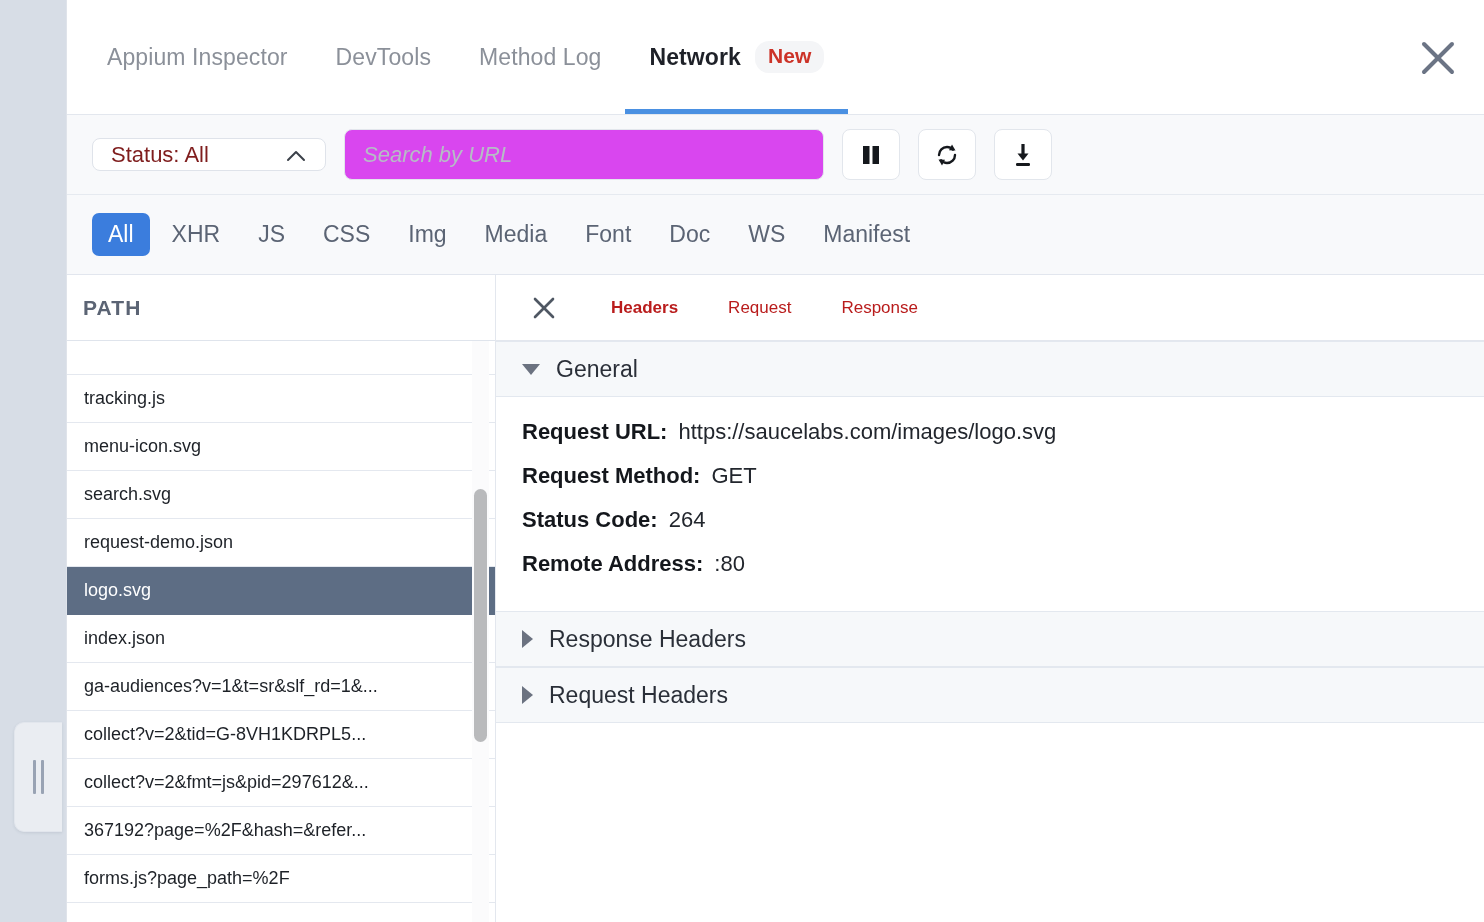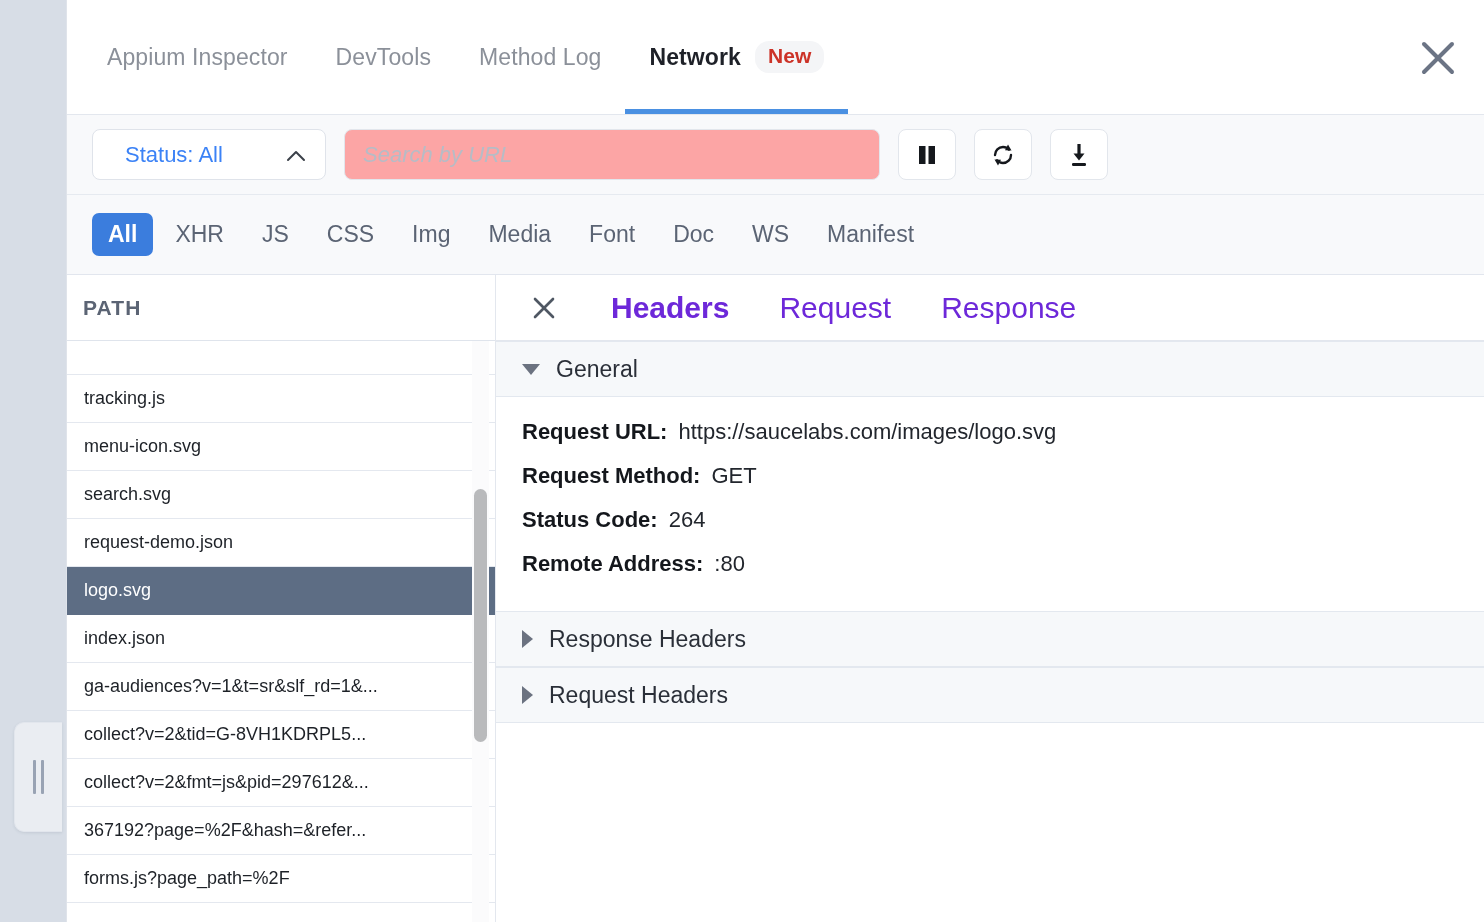--- a/index.html
+++ b/index.html
@@ -131,43 +131,43 @@
     min-height: 80px;
     background: #f8f9fb;
     border-bottom: 1px solid #e6eaf0;
     display: flex;
     align-items: center;
     padding: 0 25px 0 25px;
     gap: 18px;
   }
   .status-select {
     width: 234px;
-    height: 51px;
+    height: 33px;
     background: #fff;
     border: 1px solid #dfe3ea;
     border-radius: 8px;
     display: flex;
     align-items: center;
     justify-content: space-between;
-    padding: 0 18px 0 32px;
+    padding: 0 18px 0 18px;
     font-size: 22px;
-    color: #3b82f6;
+    color: #7f1d1d;
     cursor: pointer;
   }
   .chev-up {
     color: #3b4049;
     font-size: 19px;
     line-height: 1;
     transform: translateY(2px);
   }
   .search-box {
     flex: 0 0 auto;
-    width: 536px;
+    width: 480px;
     height: 51px;
-    background: #fca5a5;
+    background: #d946ef;
     border: 1px solid #e2e6ec;
     border-radius: 8px;
     display: flex;
     align-items: center;
     padding: 0 16px;
   }
   .search-box input {
     border: 0;
     outline: 0;
     width: 100%;
@@ -210,21 +210,21 @@
     color: #5b6474;
     padding: 8px 16px;
     border-radius: 7px;
     cursor: pointer;
     white-space: nowrap;
     font-weight: 500;
   }
   .chip.active {
     background: #3b7ddd;
     color: #ffffff;
-    font-weight: 700;
+    font-weight: 400;
   }
 
   
   .body {
     flex: 1;
     display: flex;
     min-height: 0;
     background: #fff;
   }
 
@@ -316,22 +316,22 @@
     gap: 0;
     background: #fff;
   }
   .detail-close {
     width: 40px; height: 40px;
     display: flex; align-items: center; justify-content: center;
     cursor: pointer;
     margin-right: 22px;
   }
   .dtab {
-    font-size: 30px;
-    color: #6d28d9;
+    font-size: 17px;
+    color: #b91c1c;
     padding: 0 25px;
     cursor: pointer;
     white-space: nowrap;
   }
   .dtab.active { font-weight: 700; }
 
   .section-bar {
     height: 56px;
     min-height: 56px;
     background: #f6f8fa;

